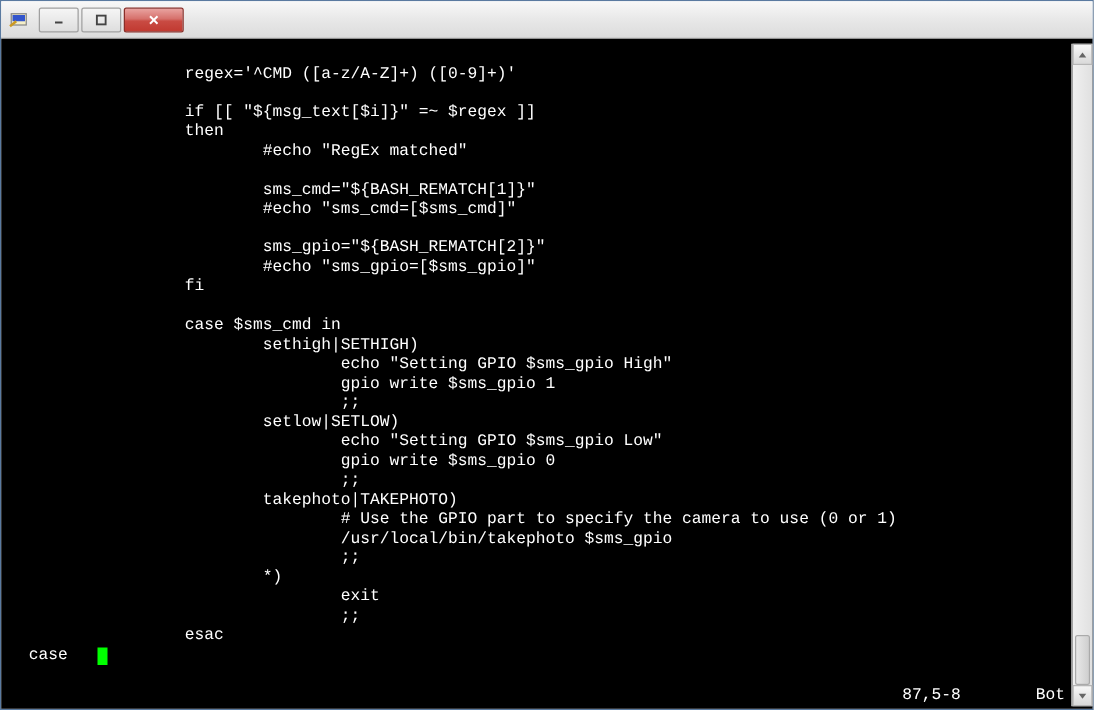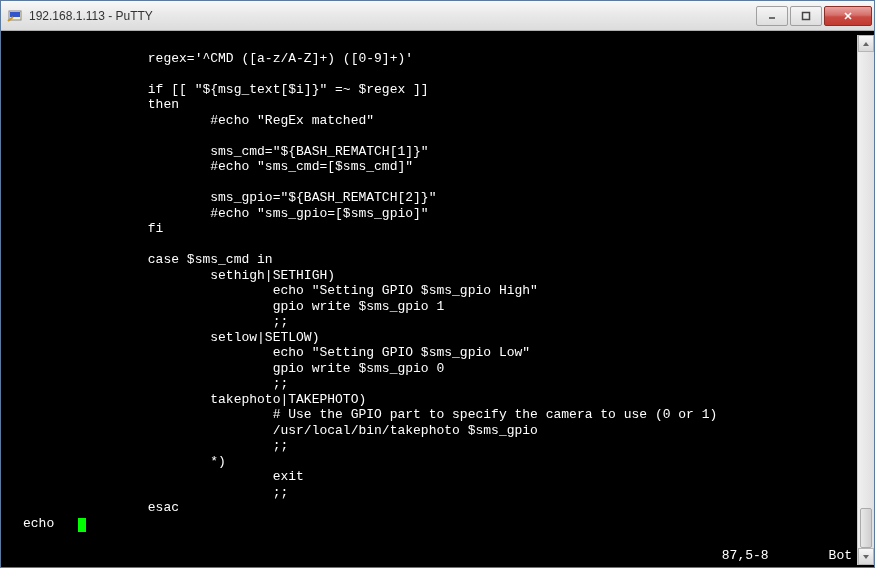--- a/index.html
+++ b/index.html
@@ -143,21 +143,20 @@
 
 <div class="window">
   <div class="titlebar">
     <span class="app-icon">
       <svg width="16" height="16" viewBox="0 0 16 16">
         <rect x="2" y="3" width="12" height="9" fill="#f5efc8" stroke="#888" stroke-width="1"></rect>
         <rect x="3" y="4" width="10" height="5" fill="#3355cc"></rect>
         <line x1="1" y1="13" x2="6" y2="9" stroke="#cc9922" stroke-width="2"></line>
       </svg>
     </span>
-    <span class="title-text">192.168.1.113 - PuTTY</span>
     <div class="win-controls">
       <div class="win-btn">
         <svg width="10" height="10">
             <line x1="2" y1="7" x2="8" y2="7" stroke="#444" stroke-width="1.5"></line>
           </svg>
       </div>
       <div class="win-btn">
         <svg width="10" height="10">
             <rect x="1.5" y="1.5" width="7" height="7" fill="none" stroke="#444" stroke-width="1.5"></rect>
           </svg>
@@ -196,21 +195,21 @@
                                 gpio write $sms_gpio 0
                                 ;;
                         takephoto|TAKEPHOTO)
                                 # Use the GPIO part to specify the camera to use (0 or 1)
                                 /usr/local/bin/takephoto $sms_gpio
                                 ;;
                         *)
                                 exit
                                 ;;
                 esac</span>
-<span>echo   </span><span class="cursor-block"></span></div>
+<span>case   </span><span class="cursor-block"></span></div>
 
     <div class="scrollbar">
       <div class="scroll-btn">
         <svg width="8" height="8">
             <polygon points="4,2 7,6 1,6" fill="#666"></polygon>
           </svg>
       </div>
       <div class="scroll-track">
         <div class="scroll-thumb"></div>
       </div>

